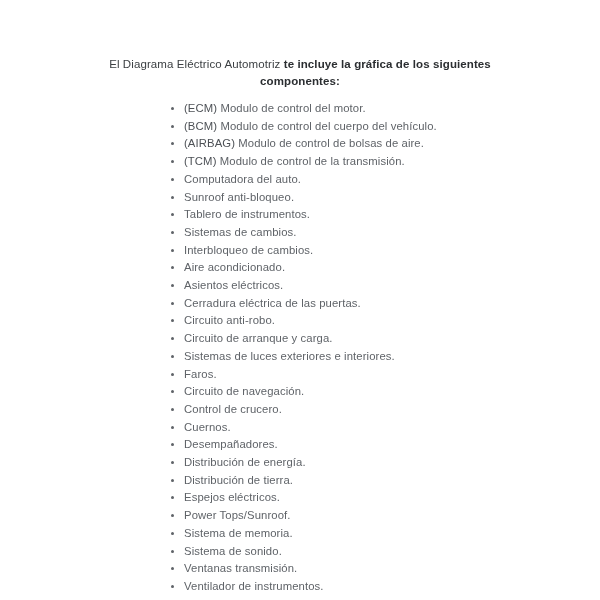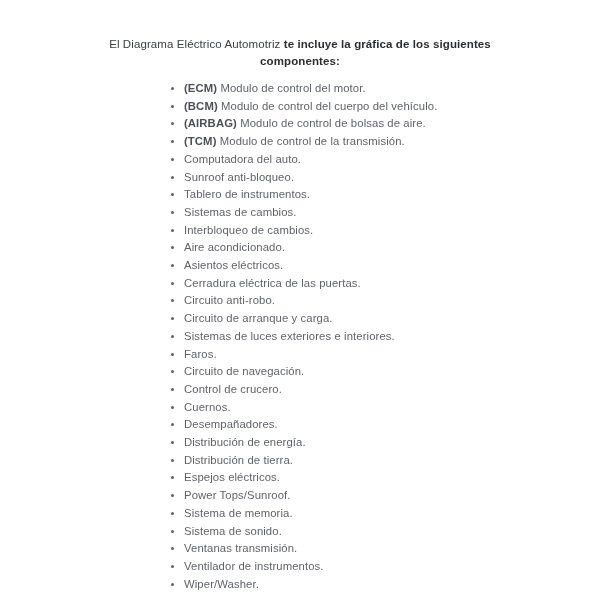--- a/index.html
+++ b/index.html
@@ -7,21 +7,21 @@
     width: 600px;
     height: 600px;
     background: #ffffff;
     font-family: "Liberation Sans", sans-serif;
     overflow: hidden;
   }
   .page {
     width: 600px;
     height: 471px;
     box-sizing: border-box;
-    padding-top: 36px;
+    padding-top: 56px;
   }
   .title {
     width: 460px;
     margin: 0 auto;
     text-align: center;
     font-size: 11.5px;
     line-height: 17px;
     color: #3c4043;
     letter-spacing: 0.1px;
   }
@@ -38,21 +38,21 @@
     font-size: 11.3px;
     line-height: 17.7px;
     color: #5f6368;
     letter-spacing: 0.1px;
   }
   ul.components li::marker {
     color: #5f6368;
     font-size: 10px;
   }
   ul.components li strong {
-    font-weight: bold;
+    font-weight: normal;
     color: #4d5156;
     text-align: right;
   }
 </style>
 </head>
 <body>
 
 <div class="page">
   <p class="title">
     <span>El Diagrama Eléctrico Automotriz </span><span class="bold">te incluye la gráfica de los siguientes</span><br>

